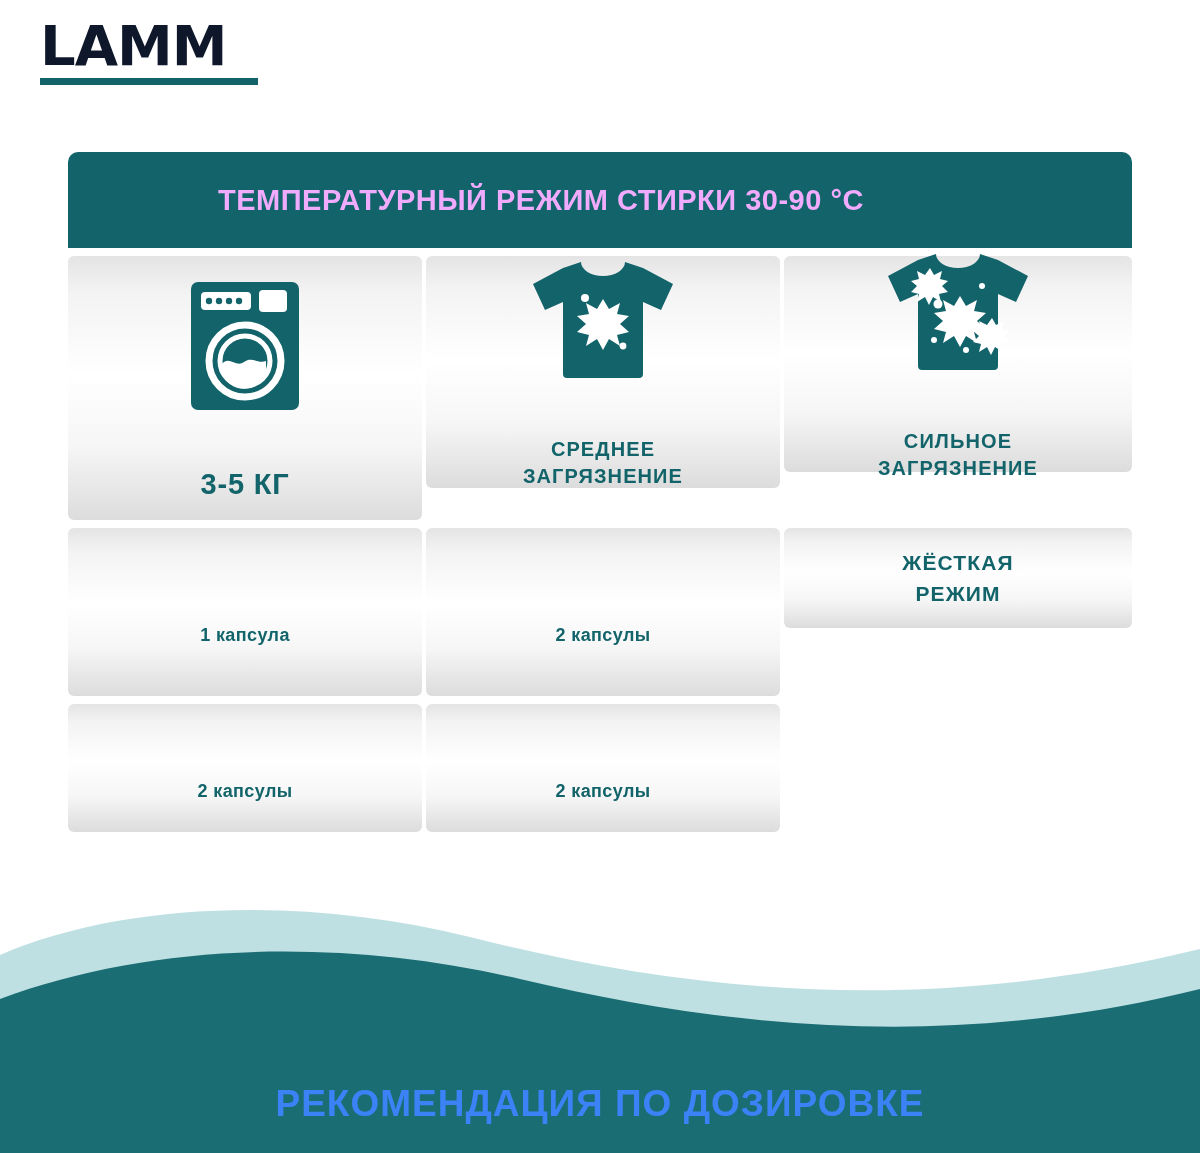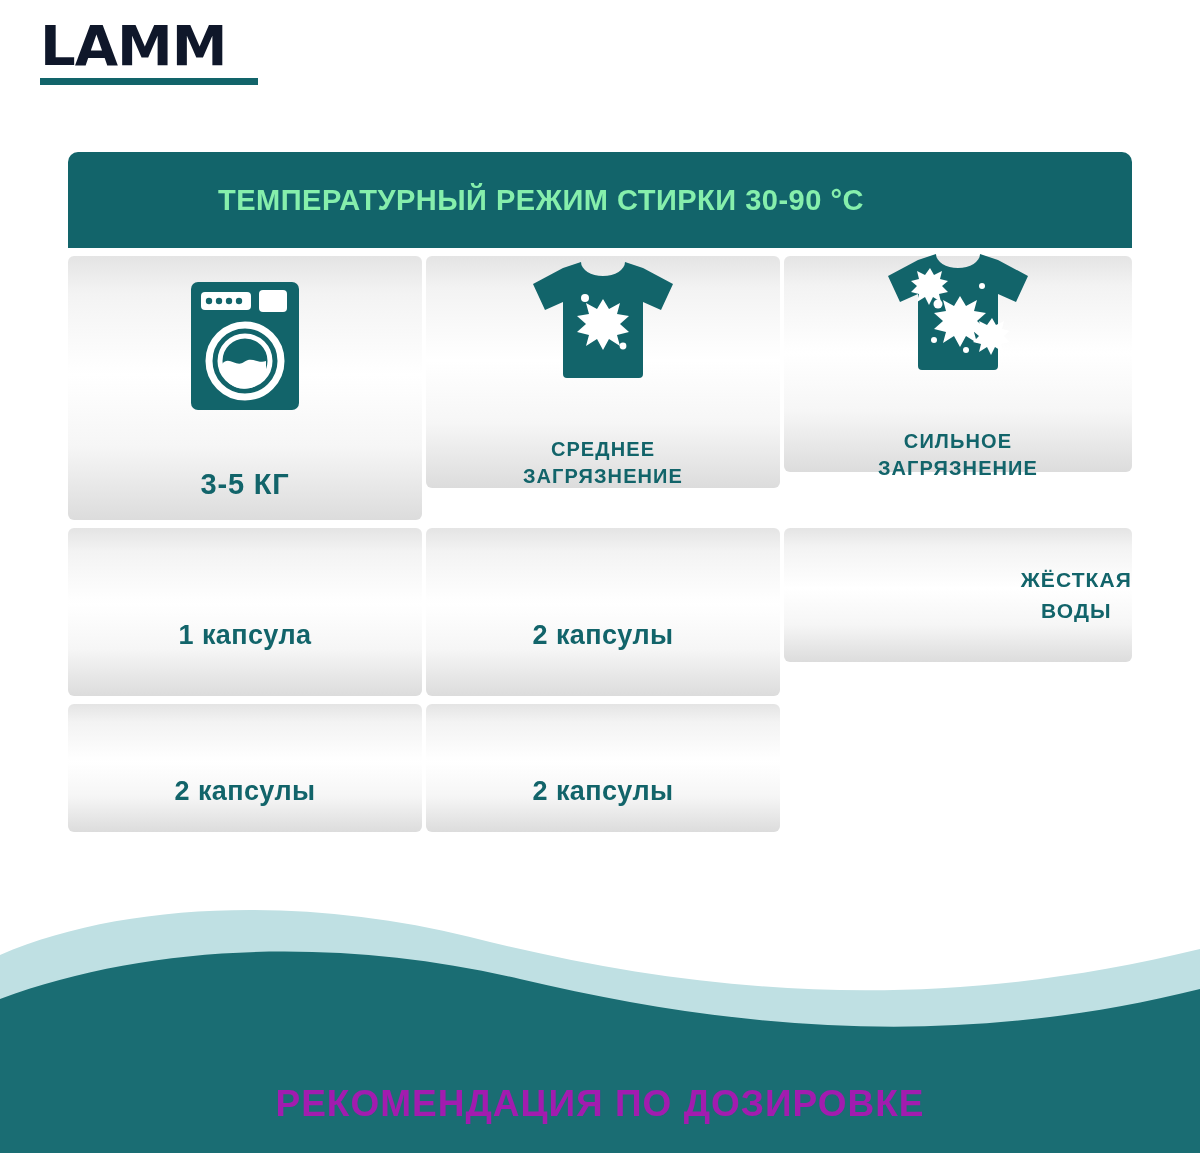--- a/index.html
+++ b/index.html
@@ -45,21 +45,21 @@
   .header-band {
     background: #12646a;
     border-radius: 10px 10px 0 0;
     height: 96px;
     display: flex;
     align-items: center;
     padding-left: 150px;
     box-sizing: border-box;
   }
   .header-band .title {
-    color: #86efac;
+    color: #f0abfc;
     font-size: 29px;
     font-weight: bold;
     letter-spacing: 0.5px;
   }
 
   .grid {
     margin-top: 8px;
     display: grid;
     grid-template-columns: 354px 354px 348px;
     column-gap: 4px;
@@ -80,21 +80,21 @@
   }
 
   .icon-box {
     height: 140px;
     display: flex;
     align-items: center;
     justify-content: center;
     margin-bottom: 16px;
   }
   .cap-label {
-    font-size: 27px;
+    font-size: 18px;
     letter-spacing: 0.4px;
     line-height: 1.25;
     margin-top: 47px;
   }
   .small-caps {
     font-size: 20px;
     letter-spacing: 1.1px;
     line-height: 1.35;
   }
   .big-caps {
@@ -116,21 +116,21 @@
     height: 250px;
     overflow: hidden;
   }
   .bottom svg { display: block; }
   .bottom-text {
     position: absolute;
     left: 0;
     width: 1200px;
     bottom: 28px;
     text-align: center;
-    color: #a21caf;
+    color: #3b82f6;
     font-size: 37px;
     font-weight: bold;
     letter-spacing: 1px;
   }
 </style>
 </head>
 <body>
 
 <div class="logo">
   <span>LAMM</span>
@@ -198,24 +198,24 @@
       </div>
     </div>
 
     <div class="cell row2" style="height:168px;">
       <div class="cap-label">1 капсула</div>
     </div>
     <div class="cell row2" style="height:168px;">
       <div class="cap-label">2 капсулы</div>
     </div>
 
-    <div class="cell row3" style="height:134px;align-items:flex-end;">
+    <div class="cell row3" style="height:100px;">
       <div class="med-caps">
         <div>ЖЁСТКАЯ</div>
-        <div>ВОДЫ</div>
+        <div>РЕЖИМ</div>
       </div>
     </div>
     <div class="cell row3" style="height:128px;">
       <div class="cap-label">2 капсулы</div>
     </div>
     <div class="cell row3" style="height:128px;">
       <div class="cap-label">2 капсулы</div>
     </div>
 
   </div>

